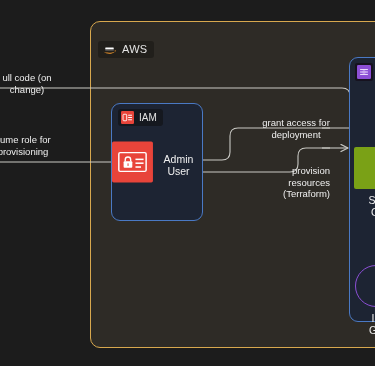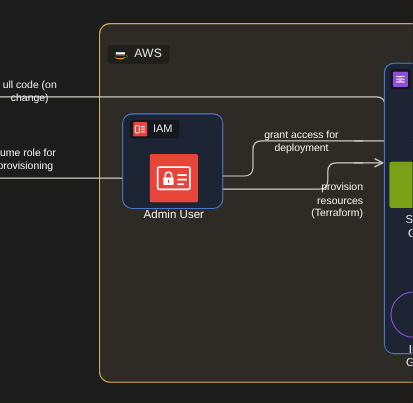--- a/index.html
+++ b/index.html
@@ -65,21 +65,21 @@
     letter-spacing: .2px;
     line-height: 11px;
   }
 
   
   .iam-box {
     position: absolute;
     left: 111px;
     top: 103px;
     width: 92px;
-    height: 87px;
+    height: 118px;
     border: 1.5px solid #4a79c4;
     border-radius: 9px;
     background: #1d2433;
     box-sizing: border-box;
   }
   .iam-badge {
     position: absolute;
     left: 6px;
     top: 5px;
     display: flex;
@@ -98,21 +98,21 @@
     font-size: 10px;
     color: #e3e3e3;
     line-height: 11px;
   }
   .iam-node {
     position: absolute;
     left: 0;
     top: 36px;
     width: 92px;
     display: flex;
-    flex-direction: column;
+    flex-direction: row;
     align-items: center;
   }
   .iam-node-icon {
     width: 44px;
     height: 44px;
     display: block;
   }
   .iam-node-label {
     margin-top: 5px;
     font-size: 10.5px;
@@ -196,21 +196,21 @@
   .edge-label {
     position: absolute;
     font-size: 9.5px;
     line-height: 11.5px;
     color: #efefef;
     text-align: center;
     white-space: pre-line;
   }
   .lbl-pull-code   { left: -22px; top: 72px;  width: 98px; }
   .lbl-assume-role { left: -26px; top: 134px; width: 98px; }
-  .lbl-grant       { left: 222px; top: 117px; width: 104px; }
+  .lbl-grant       { left: 244px; top: 117px; width: 104px; }
   .lbl-provision   { left: 238px; top: 165px; width: 92px; text-align: right; }
 </style>
 </head>
 <body>
 
 <div id="canvas">
 
   <div class="aws-container">
     <div class="aws-badge">
       <svg class="aws-badge-icon" viewBox="0 0 32 22">

